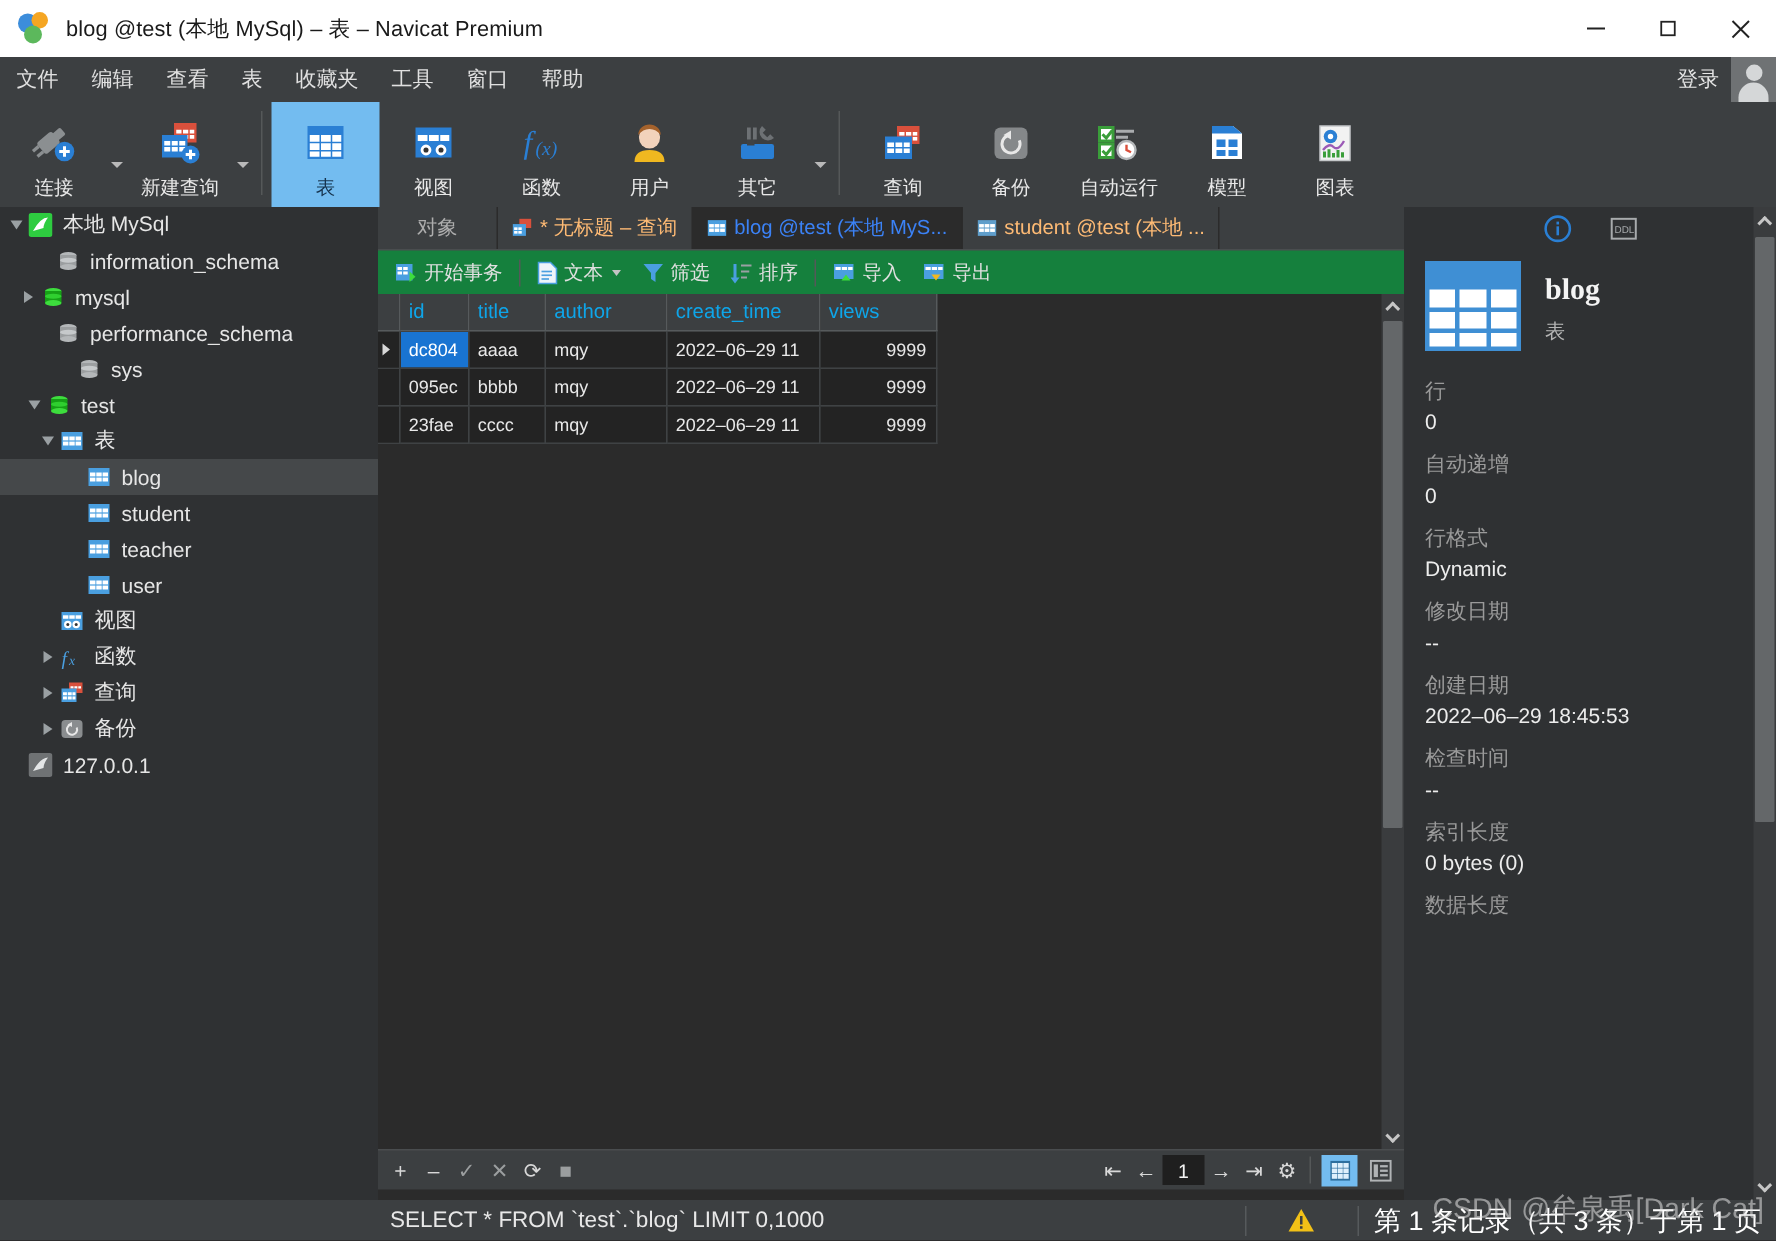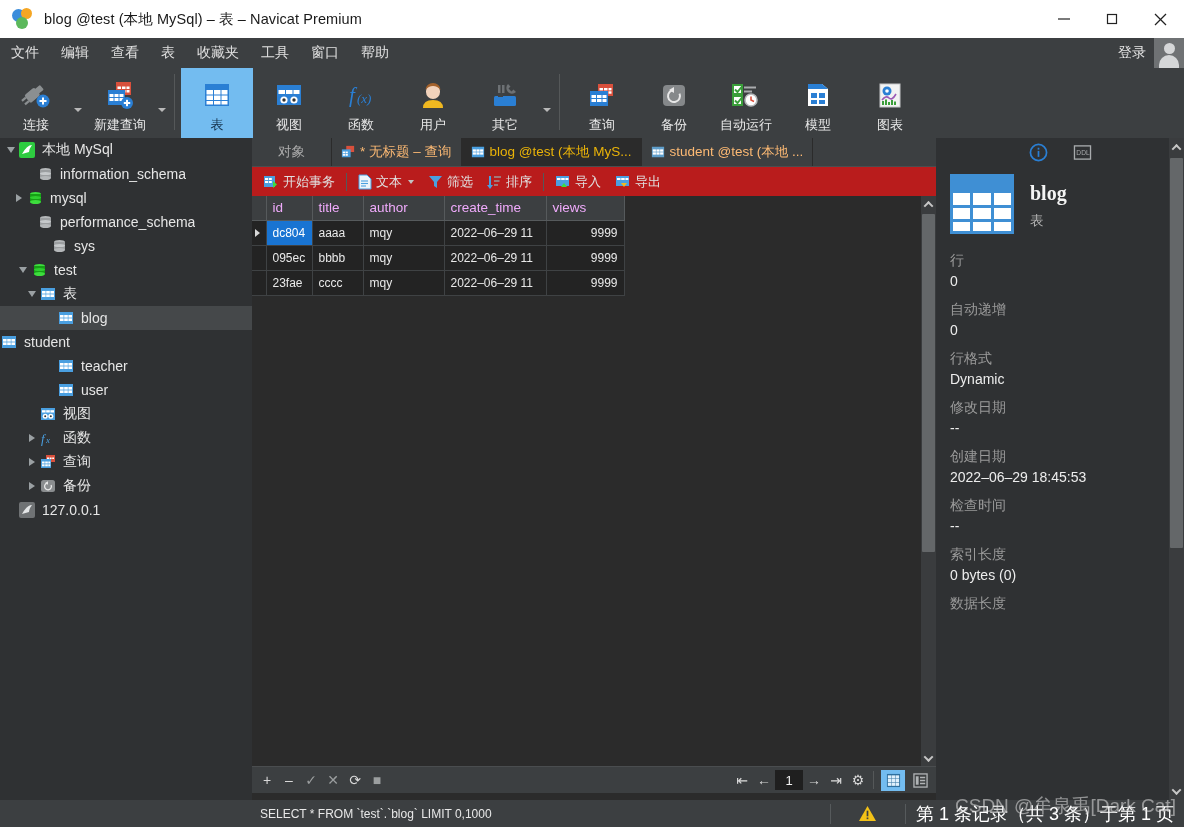--- a/index.html
+++ b/index.html
@@ -89,40 +89,40 @@
   .tlabel2 { overflow: hidden; text-overflow: ellipsis; }
 
   
   .main { position: absolute; left: 252px; top: 138px; width: 684px; height: 662px; background: #2b2b2b; }
   .tabbar { height: 28px; display: flex; align-items: stretch; background: #3c3f41; }
   .tab {
     display: flex; align-items: center; padding: 0 9px; font-size: 13.5px; color: #fdba74;
     border-right: 1px solid #2b2b2b; white-space: nowrap; max-width: 195px; overflow: hidden;
   }
   .tab .tabicon { margin-right: 5px; display:flex; flex: 0 0 auto; }
-  .tab.active { background: #2b2b2b; color: #eab308; }
+  .tab.active { background: #2b2b2b; color: #3b82f6; }
   .tab.objects { color: #adadad; }
 
   .subtoolbar {
-    height: 30px; display: flex; align-items: center; background: #b91c1c;
+    height: 30px; display: flex; align-items: center; background: #15803d;
     border-top: 1px solid #4a4d4f; padding-left: 4px;
   }
   .stbtn { display: flex; align-items: center; height: 30px; padding: 0 7px; color: #e0e0e0;
            font-size: 13px; white-space: nowrap; }
   .stbtn .sicon { margin-right: 4px; display: flex; align-items: center; }
   .stsep { width: 1px; height: 18px; background: #555859; margin: 0 4px; }
   .mini-caret { width: 0;height:0;border-left:3.5px solid transparent;border-right:3.5px solid transparent;
                 border-top:4px solid #c3c3c3; margin-left: 6px; }
 
   
   .gridwrap { position: relative; height: 570px; background: #2b2b2b; display: flex; }
   .grid { flex: 1 1 auto; overflow: hidden; }
   table.dgrid { border-collapse: collapse; table-layout: fixed; }
   table.dgrid th {
-    background: #3c3f41; color: #f0abfc; font-size: 13.5px; font-weight: normal;
+    background: #3c3f41; color: #0ea5e9; font-size: 13.5px; font-weight: normal;
     text-align: left; padding: 3px 6px; height: 24px; border-right: 1px solid #565a5c;
     border-bottom: 1px solid #565a5c; overflow: hidden; white-space: nowrap;
   }
   table.dgrid td {
     background: #232323; color: #e9e9e9; font-size: 12px; padding: 3px 6px; height: 25px;
     border-right: 1px solid #3f4244; border-bottom: 1px solid #3f4244;
     overflow: hidden; white-space: nowrap;
   }
   table.dgrid td.sel { background: #1974d2; color: #ffffff; }
   table.dgrid td.num { text-align: right; }
@@ -154,21 +154,21 @@
   .pagebox { min-width: 28px; height: 20px; background: #1f1f1f; color: #f2f2f2; font-size: 13px;
              display:flex; align-items:center; justify-content:center; padding: 0 8px; }
   .viewbtn { width: 24px; height: 21px; display:flex;align-items:center;justify-content:center; margin-left:3px;}
   .viewbtn.active { background: #73bcf0; }
 
   
   .statusbar {
     position: absolute; left: 252px; top: 800px; width: 932px; height: 27px;
     background: #3c3f41; display: flex; align-items: center;
   }
-  .sql-text { color: #e8e8e8; font-size: 12px; padding-left: 8px; flex: 1 1 auto; white-space: nowrap; }
+  .sql-text { color: #e8e8e8; font-size: 15px; padding-left: 8px; flex: 1 1 auto; white-space: nowrap; }
   .warn-sep { width: 1px; height: 20px; background: #565a5c; }
   .warnbox { width: 74px; display:flex; align-items:center; justify-content:center; }
   .record-text { color: #ffffff; font-size: 18px; padding: 0 10px; white-space: nowrap; }
 
   
   .sb-bottom { position: absolute; left: 0; top: 800px; width: 252px; height: 27px; background: #3c3f41; }
 
   
   .infopanel {
     position: absolute; left: 936px; top: 138px; width: 248px; height: 662px;
@@ -578,21 +578,21 @@
               <rect x="10.4" y="5" width="3.6" height="2.6"></rect>
         <rect x="2" y="8.4" width="3.6" height="2.6"></rect>
               <rect x="6.2" y="8.4" width="3.6" height="2.6"></rect>
               <rect x="10.4" y="8.4" width="3.6" height="2.6"></rect>
             </g>
           </svg>
       </span>
       <span class="tlabel2">blog</span>
     </div>
 
-    <div class="tree-row" style="">
+    <div class="tree-row" style="padding-left:57px">
       <span class="tree-icon">
         <svg width="16" height="16" viewBox="0 0 16 16">
             <rect x="1" y="2" width="14" height="12" fill="#4a9fe0"></rect>
         <g fill="#fff">
               <rect x="2" y="5" width="3.6" height="2.6"></rect>
               <rect x="6.2" y="5" width="3.6" height="2.6"></rect>
               <rect x="10.4" y="5" width="3.6" height="2.6"></rect>
         <rect x="2" y="8.4" width="3.6" height="2.6"></rect>
               <rect x="6.2" y="8.4" width="3.6" height="2.6"></rect>
               <rect x="10.4" y="8.4" width="3.6" height="2.6"></rect>

